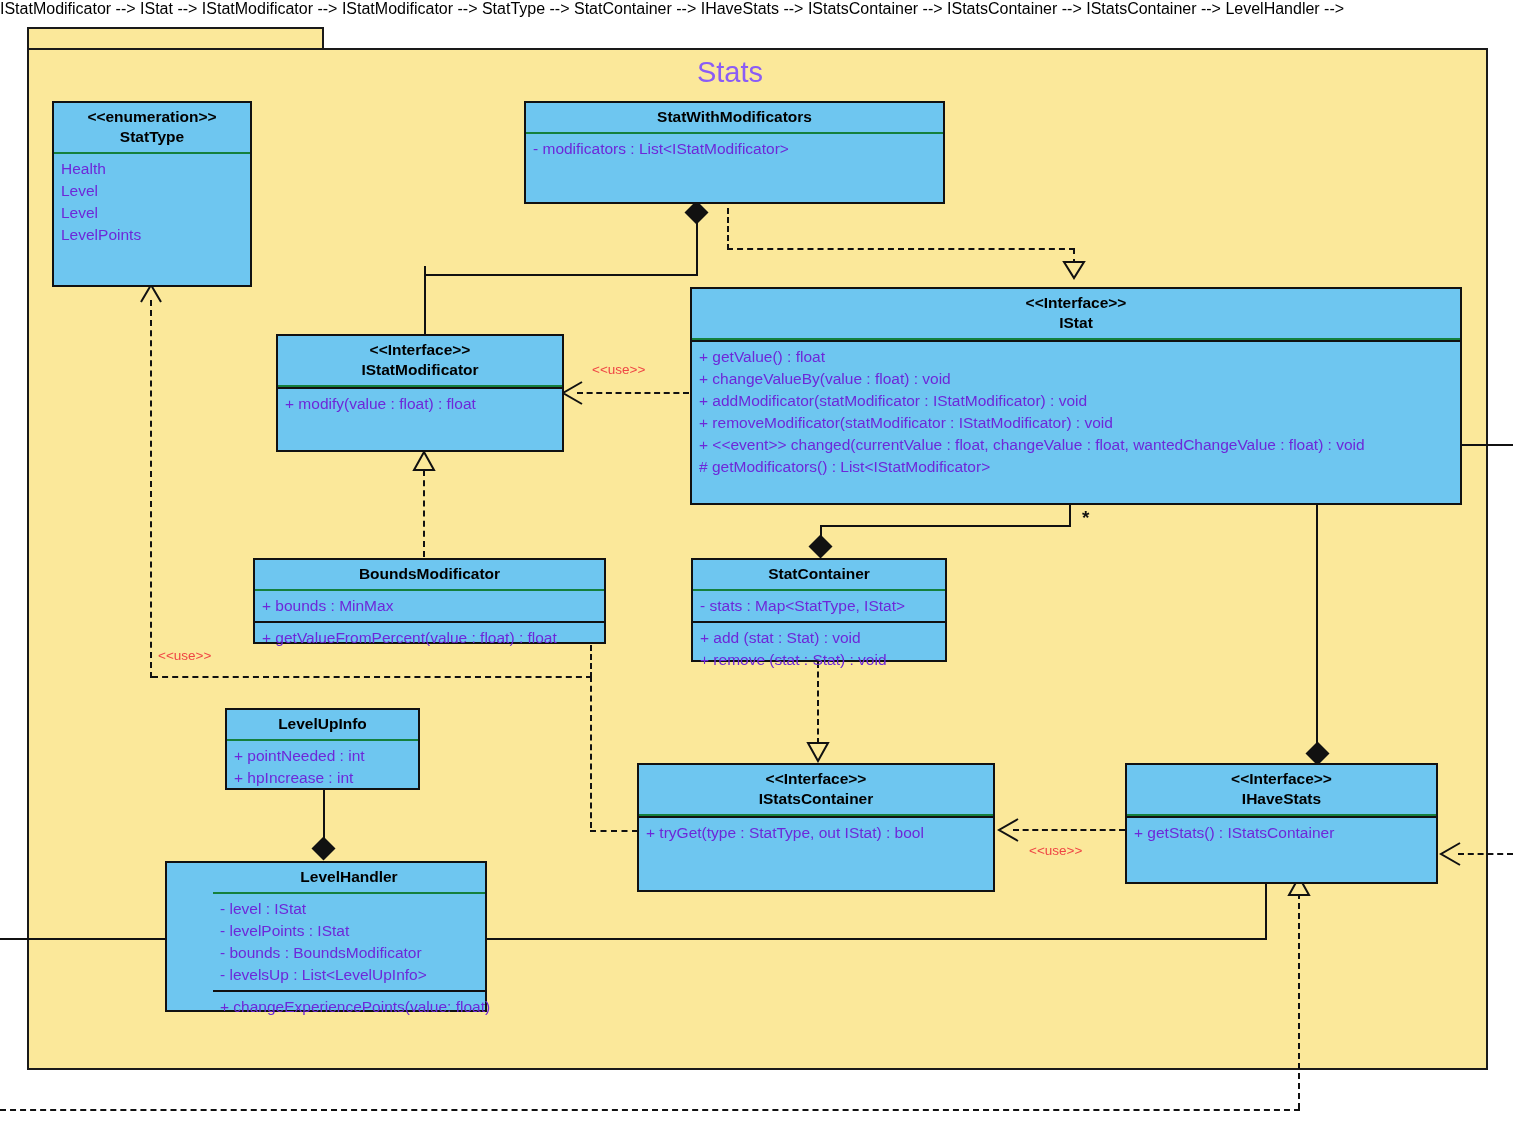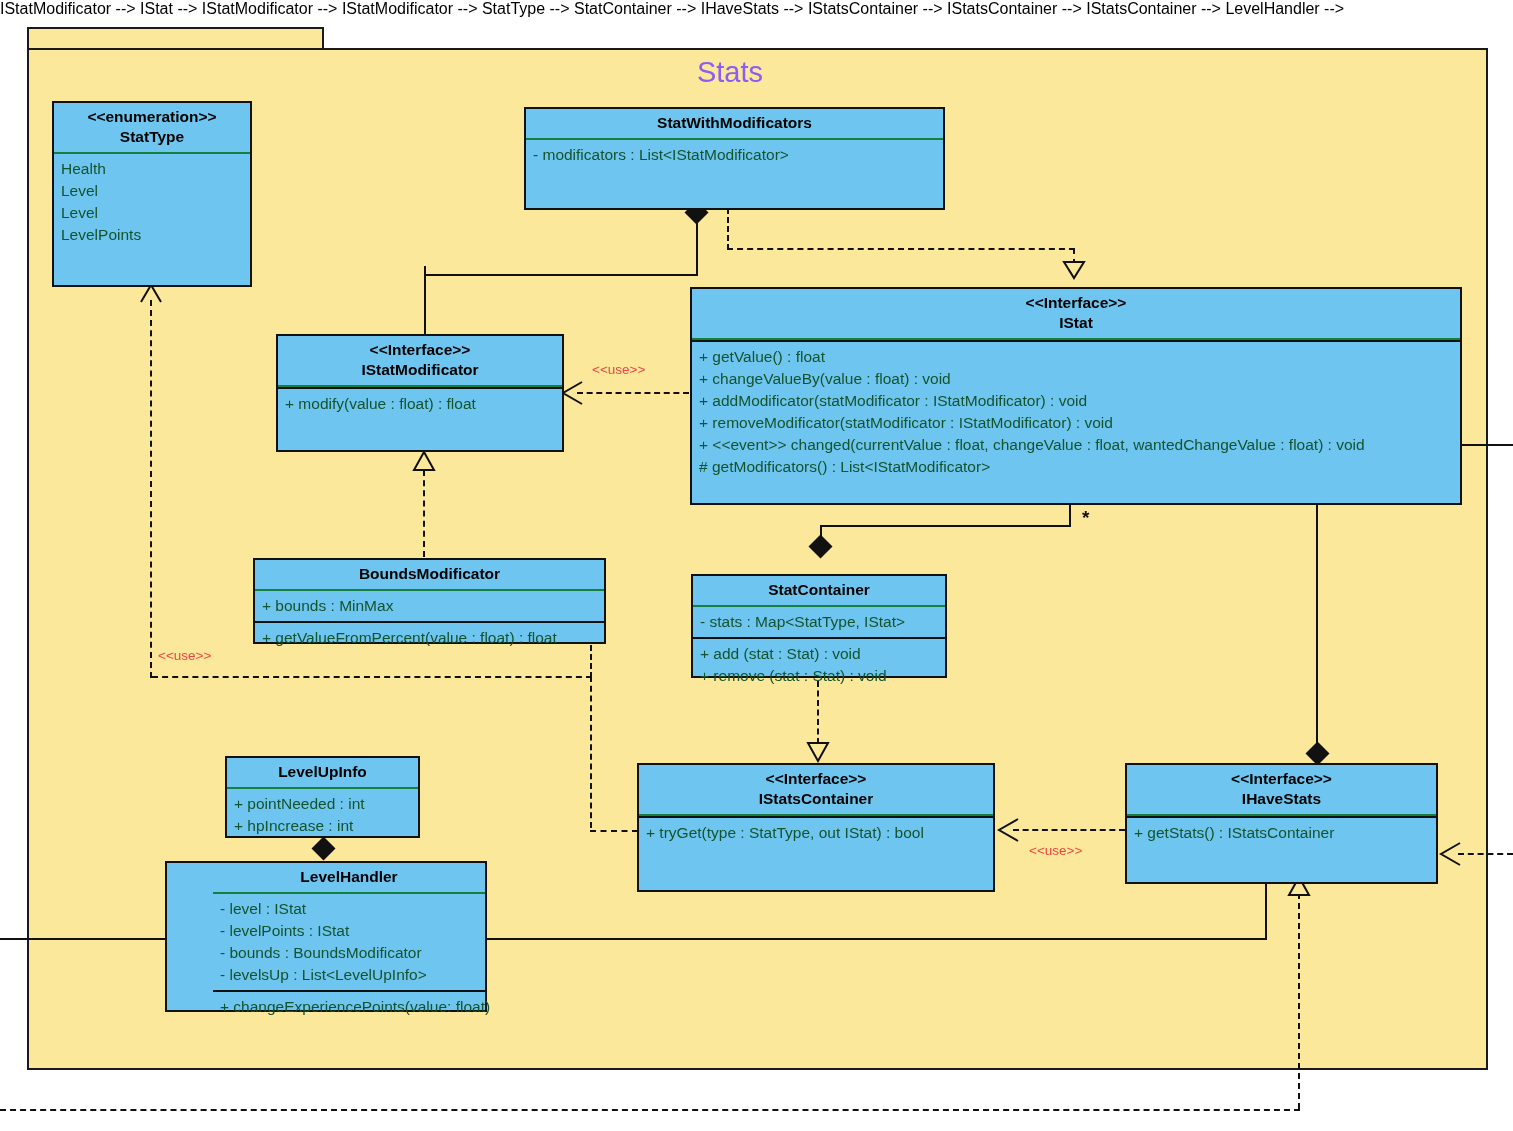--- a/index.html
+++ b/index.html
@@ -12,21 +12,21 @@
   .pkg-tab{position:absolute;background:#fbe89a;border:2px solid #1a1a1a;border-bottom:none;}
   .pkg-body{position:absolute;background:#fbe89a;border:2px solid #1a1a1a;}
   .pkg-title{position:absolute;font-weight:normal;font-size:29px;color:#8b5cf6;
              text-align:center;letter-spacing:0px;}
 
   
   .cls{position:absolute;background:#6ec6f0;border:2px solid #111;box-sizing:border-box;}
   .cls .hdr{border-bottom:2px solid #15803d;text-align:center;font-weight:bold;
             font-size:15.5px;color:#000;padding:4px 4px 5px 4px;line-height:1.28;box-sizing:border-box;}
   .cls .hdr .stereo{font-weight:bold;display:block;}
-  .cls .sec{padding:4px 5px 4px 7px;font-size:15.5px;color:#14532d;line-height:1.43;box-sizing:border-box;}
+  .cls .sec{padding:4px 5px 4px 7px;font-size:15.5px;color:#6d28d9;line-height:1.43;box-sizing:border-box;}
   .cls .sec.div{border-top:2px solid #111;}
   .cls .sec .row{white-space:nowrap;}
 
   
   .ln{position:absolute;background:#111;}
   .ln.h{height:2px;}
   .ln.v{width:2px;}
   .dl{position:absolute;}
   .dl.h{height:0;border-top:2px dashed #111;}
   .dl.v{width:0;border-left:2px dashed #111;}
@@ -155,21 +155,21 @@
     </div>
     <div class="sec">
       <div class="row">Health</div>
       <div class="row">Level</div>
       <div class="row">Level</div>
       <div class="row">LevelPoints</div>
     </div>
   </div>
 
   
-  <div class="cls" style="left:524px;top:101px;width:421px;height:103px;margin-top:6px;">
+  <div class="cls" style="left:524px;top:101px;width:421px;height:103px;">
     <div class="hdr">StatWithModificators</div>
     <div class="sec">
       <div class="row">- modificators : List&lt;IStatModificator&gt;</div>
     </div>
   </div>
 
   
   <div class="cls" style="left:690px;top:287px;width:772px;height:218px;">
     <div class="hdr">
       <span class="stereo">&lt;&lt;Interface&gt;&gt;</span>
@@ -201,33 +201,33 @@
     <div class="hdr">BoundsModificator</div>
     <div class="sec">
       <div class="row">+ bounds : MinMax</div>
     </div>
     <div class="sec div">
       <div class="row">+ getValueFromPercent(value : float) : float</div>
     </div>
   </div>
 
   
-  <div class="cls" style="left:691px;top:574px;width:256px;height:104px;">
+  <div class="cls" style="left:691px;top:558px;width:256px;height:104px;">
     <div class="hdr">StatContainer</div>
     <div class="sec">
       <div class="row">- stats : Map&lt;StatType, IStat&gt;</div>
     </div>
     <div class="sec div">
       <div class="row">+ add (stat : Stat) : void</div>
       <div class="row">+ remove (stat : Stat) : void</div>
     </div>
   </div>
 
   
-  <div class="cls" style="left:225px;top:708px;width:195px;height:82px;margin-top:48px;">
+  <div class="cls" style="left:225px;top:708px;width:195px;height:82px;">
     <div class="hdr">LevelUpInfo</div>
     <div class="sec">
       <div class="row">+ pointNeeded : int</div>
       <div class="row">+ hpIncrease : int</div>
     </div>
   </div>
 
   
   <div class="cls" style="left:637px;top:763px;width:358px;height:129px;">
     <div class="hdr">

